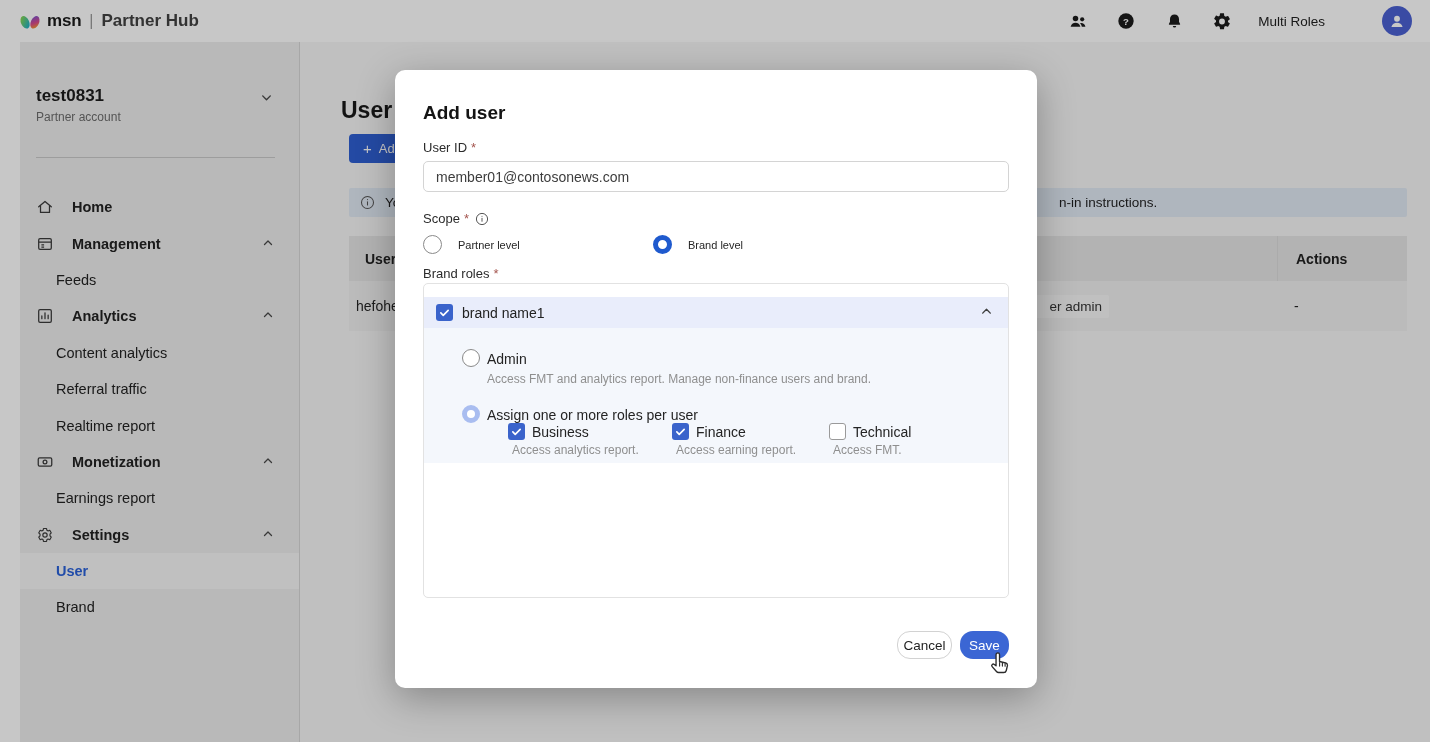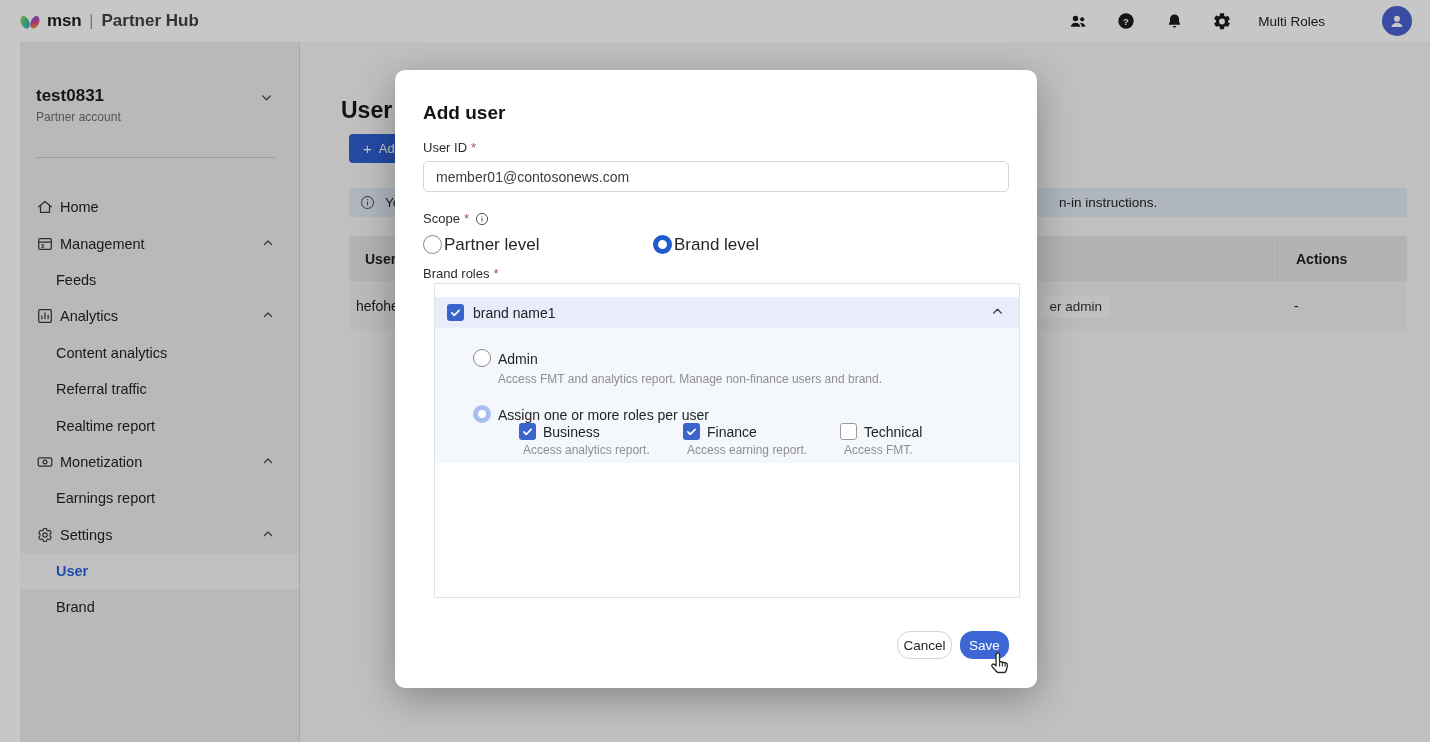--- a/index.html
+++ b/index.html
@@ -24,21 +24,21 @@
   .main{flex:1;background:#f6f6f6;position:relative;}
 
   
   .account-name{position:absolute;top:44px;left:16px;font-size:17px;font-weight:700;color:#1c1c1c;}
   .account-type{position:absolute;top:68px;left:16px;font-size:12px;color:#6d6d6d;}
   .account-chev{position:absolute;top:48px;right:26px;}
   .sidebar-divider{position:absolute;top:115px;left:16px;right:24px;border-top:1px solid #c9c9c9;}
   .nav{position:absolute;top:147px;left:0;right:0;}
   .nav-row{height:36.4px;display:flex;align-items:center;padding:0 25px 0 16px;font-size:14.5px;color:#232323;cursor:pointer;}
   .nav-row .nav-ic{width:18px;height:18px;margin-right:6px;flex:none;display:flex;align-items:center;}
-  .nav-row.top{font-weight:400;}
+  .nav-row.top{font-weight:700;gap:12px;}
   .nav-row.sub{padding-left:36px;font-weight:400;}
   .nav-row .chev{margin-left:auto;}
   .nav-row.active{background:#f7f7f7;color:#2b62d9;font-weight:600;}
 
   
   .page-title{position:absolute;top:40px;left:41px;font-size:23px;font-weight:700;color:#191919;}
   .add-btn{position:absolute;top:92px;left:49px;height:29px;width:96px;background:#2f5fd2;color:#fff;
     border:none;border-radius:4px;font-size:13px;display:flex;align-items:center;justify-content:center;gap:7px;cursor:pointer;
     font-family:"Liberation Sans",sans-serif;}
   .add-btn .plus{font-size:15px;font-weight:400;line-height:1;}
@@ -64,29 +64,29 @@
   .m-title{position:absolute;left:28px;top:32px;font-size:19px;font-weight:700;color:#141414;}
   .m-label{position:absolute;font-size:13px;color:#2b2b2b;display:flex;align-items:center;}
   .req{color:#a4554e;margin-left:4px;}
   .lbl-userid{left:28px;top:70px;}
   .lbl-scope{left:28px;top:141px;}
   .lbl-scope .ic{margin-left:6px;display:flex;cursor:pointer;}
   .lbl-roles{left:28px;top:196px;}
   .m-input{position:absolute;left:28px;top:91px;width:586px;height:31px;border:1px solid #d4d4d4;border-radius:5px;
     background:#fff;display:flex;align-items:center;padding:0 12px;font-size:14px;color:#3d3d3d;}
   .radio-row{position:absolute;left:28px;top:165px;width:586px;height:20px;}
-  .radio-opt{position:absolute;display:flex;align-items:flex-start;gap:2px;font-size:17px;color:#262626;cursor:pointer;}
+  .radio-opt{position:absolute;display:flex;align-items:center;gap:16px;font-size:11px;color:#262626;cursor:pointer;}
   .radio-opt.o2{left:230px;}
   .radio{width:19px;height:19px;border-radius:50%;background:#fff;border:1px solid #8a8a8a;flex:none;}
   .radio.sel{border:5.5px solid #1f5ace;}
   .radio.sel-light{border:5px solid #a9bdf0;}
   .radio.small{width:18px;height:18px;}
 
-  .listbox{position:absolute;left:28px;top:213px;width:586px;height:315px;border:1px solid #e2e2e2;border-radius:0;
-    background:#fff;overflow:hidden;margin-left:11px;}
+  .listbox{position:absolute;left:28px;top:213px;width:586px;height:315px;border:1px solid #e2e2e2;border-radius:5px;
+    background:#fff;overflow:hidden;}
   .brand-row{margin-top:13px;height:31px;background:#e9edfb;display:flex;align-items:center;padding:0 15px 0 12px;cursor:pointer;}
   .brand-row .cb{margin-right:9px;}
   .brand-name{font-size:14px;color:#222;}
   .brand-row .chev{margin-left:auto;}
   .cb{width:17px;height:17px;border-radius:3px;flex:none;display:flex;align-items:center;justify-content:center;}
   .cb.on{background:#3a63cb;}
   .cb.off{background:#fff;border:1px solid #9a9a9a;}
   .roles-panel{height:135px;background:#f4f7fc;position:relative;}
   .admin-radio{position:absolute;left:38px;top:21px;}
   .admin-label{position:absolute;left:63px;top:23px;font-size:14px;color:#242424;}

